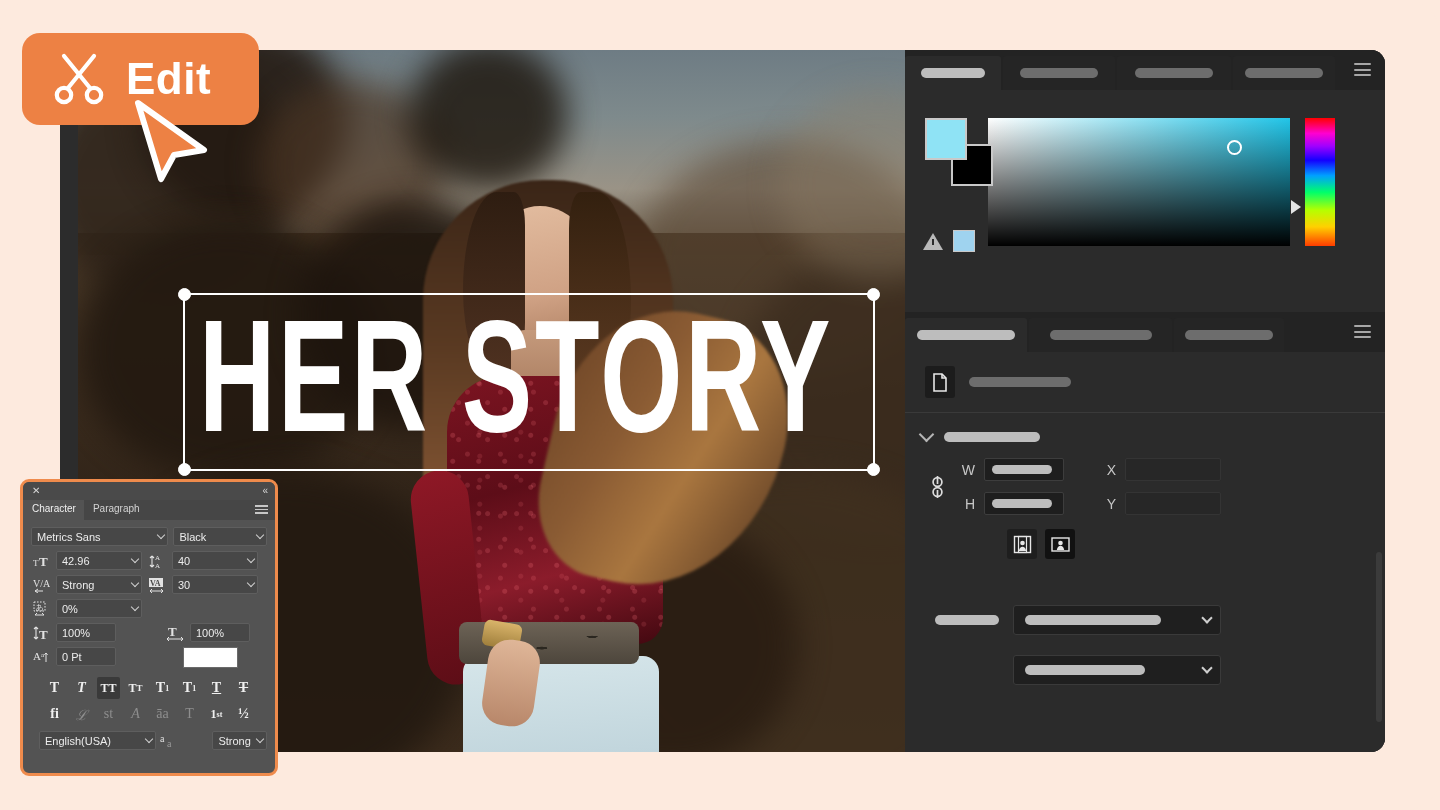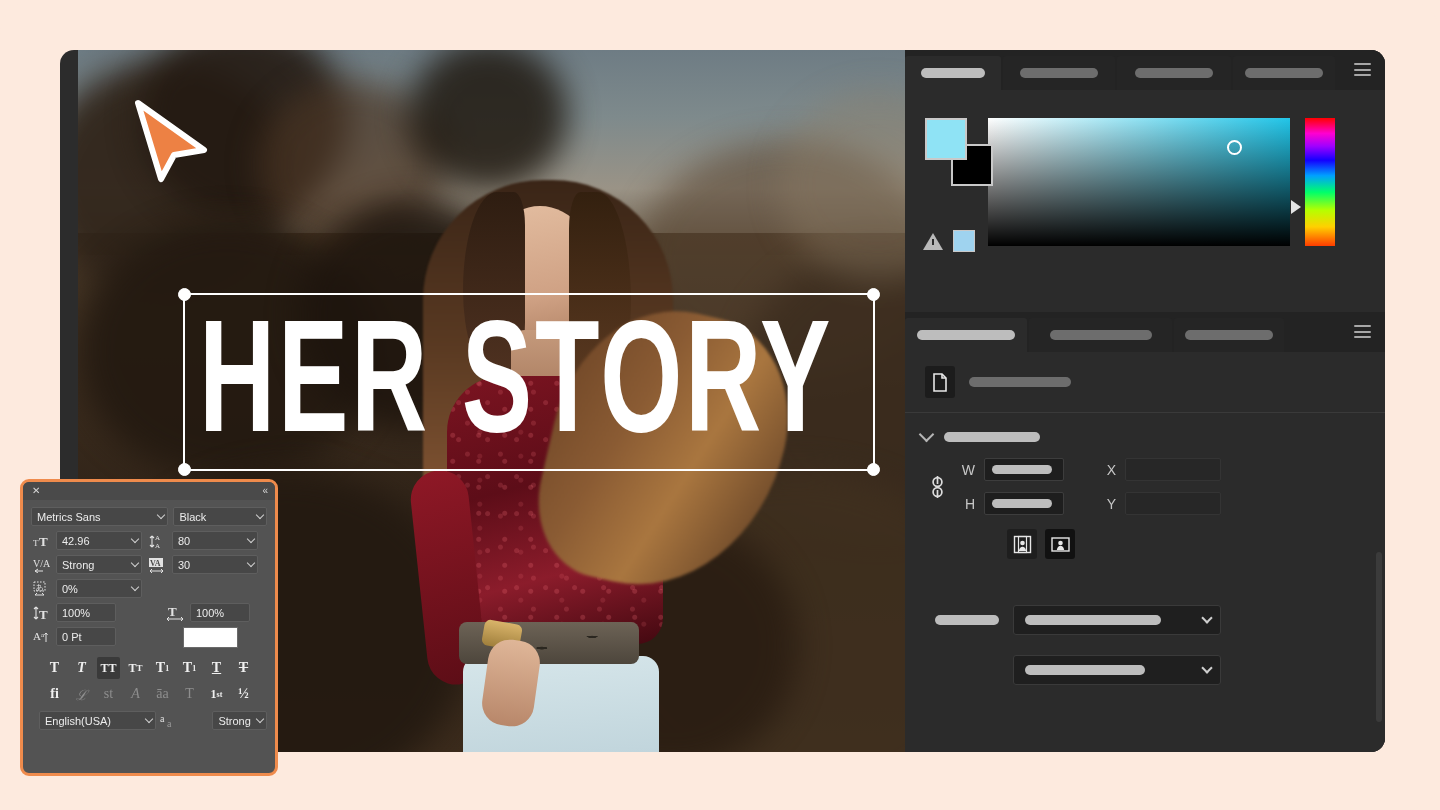--- a/index.html
+++ b/index.html
@@ -533,34 +533,60 @@
             <span class="sel-chev"></span>
           </div>
         </div>
 
         <div id="dock-scrollbar"></div>
       </div>
     </div>
   </div>
 
 
+  <div id="edit-badge">
+    <span>
+      <svg width="58" height="58" viewBox="0 0 58 58">
+        <g stroke="#ffffff" stroke-width="4.2" fill="none" stroke-linecap="round">
+          <line x1="14" y1="8" x2="40" y2="40"></line>
+          <line x1="44" y1="8" x2="18" y2="40"></line>
+          <circle cx="14" cy="47" r="7.2"></circle>
+          <circle cx="44" cy="47" r="7.2"></circle>
+        </g>
+      </svg>
+    </span>
+    <span id="edit-label">Edit</span>
+  </div>
 
   <span id="cursor-arrow">
     <svg width="82" height="86" viewBox="0 0 82 86">
       <path d="M8 5 L74 52 L44 57 L31 81 Z" fill="#ed8144" stroke="#ffffff" stroke-width="6" stroke-linejoin="round"></path>
     </svg>
   </span>
 
   <div id="char-panel">
 
     <div id="cp-titlebar">
       <span id="cp-close">✕</span>
       <span id="cp-collapse">«</span>
     </div>
 
+    <div id="cp-tabs">
+      <div class="cp-tab active">
+        <span>Character</span>
+      </div>
+      <div class="cp-tab">
+        <span>Paragraph</span>
+      </div>
+      <div id="cp-menu">
+          <i></i>
+          <i></i>
+          <i></i>
+        </div>
+    </div>
 
     <div id="cp-body">
 
       <div class="cp-row">
         <div class="cp-field fld-font">
           <span>Metrics Sans</span>
           <span class="caret"></span>
         </div>
         <div class="cp-field fld-style">
           <span>Black</span>
@@ -580,21 +606,21 @@
           <span class="caret"></span>
         </div>
         <span class="cp-ico">
           <svg width="17" height="16" viewBox="0 0 17 16">
             <path d="M3 3v11M3 3l-2 2M3 3l2 2M3 14l-2-2M3 14l2-2" stroke="#e2e2e2" stroke-width="1.1" fill="none"></path>
             <text x="6" y="7" font-family="Liberation Serif, serif" font-size="7" fill="#e2e2e2">A</text>
             <text x="6" y="15" font-family="Liberation Serif, serif" font-size="7" fill="#e2e2e2">A</text>
           </svg>
         </span>
         <div class="cp-field fld-half">
-          <span>80</span>
+          <span>40</span>
           <span class="caret"></span>
         </div>
       </div>
 
       <div class="cp-row">
         <span class="cp-ico">
           <svg width="17" height="16" viewBox="0 0 17 16">
             <text x="0" y="10" font-family="Liberation Serif, serif" font-size="10" fill="#e2e2e2">V/A</text>
             <path d="M10 14H2M2 14l3-2M2 14l3 2" stroke="#e2e2e2" stroke-width="1" fill="none"></path>
           </svg>

